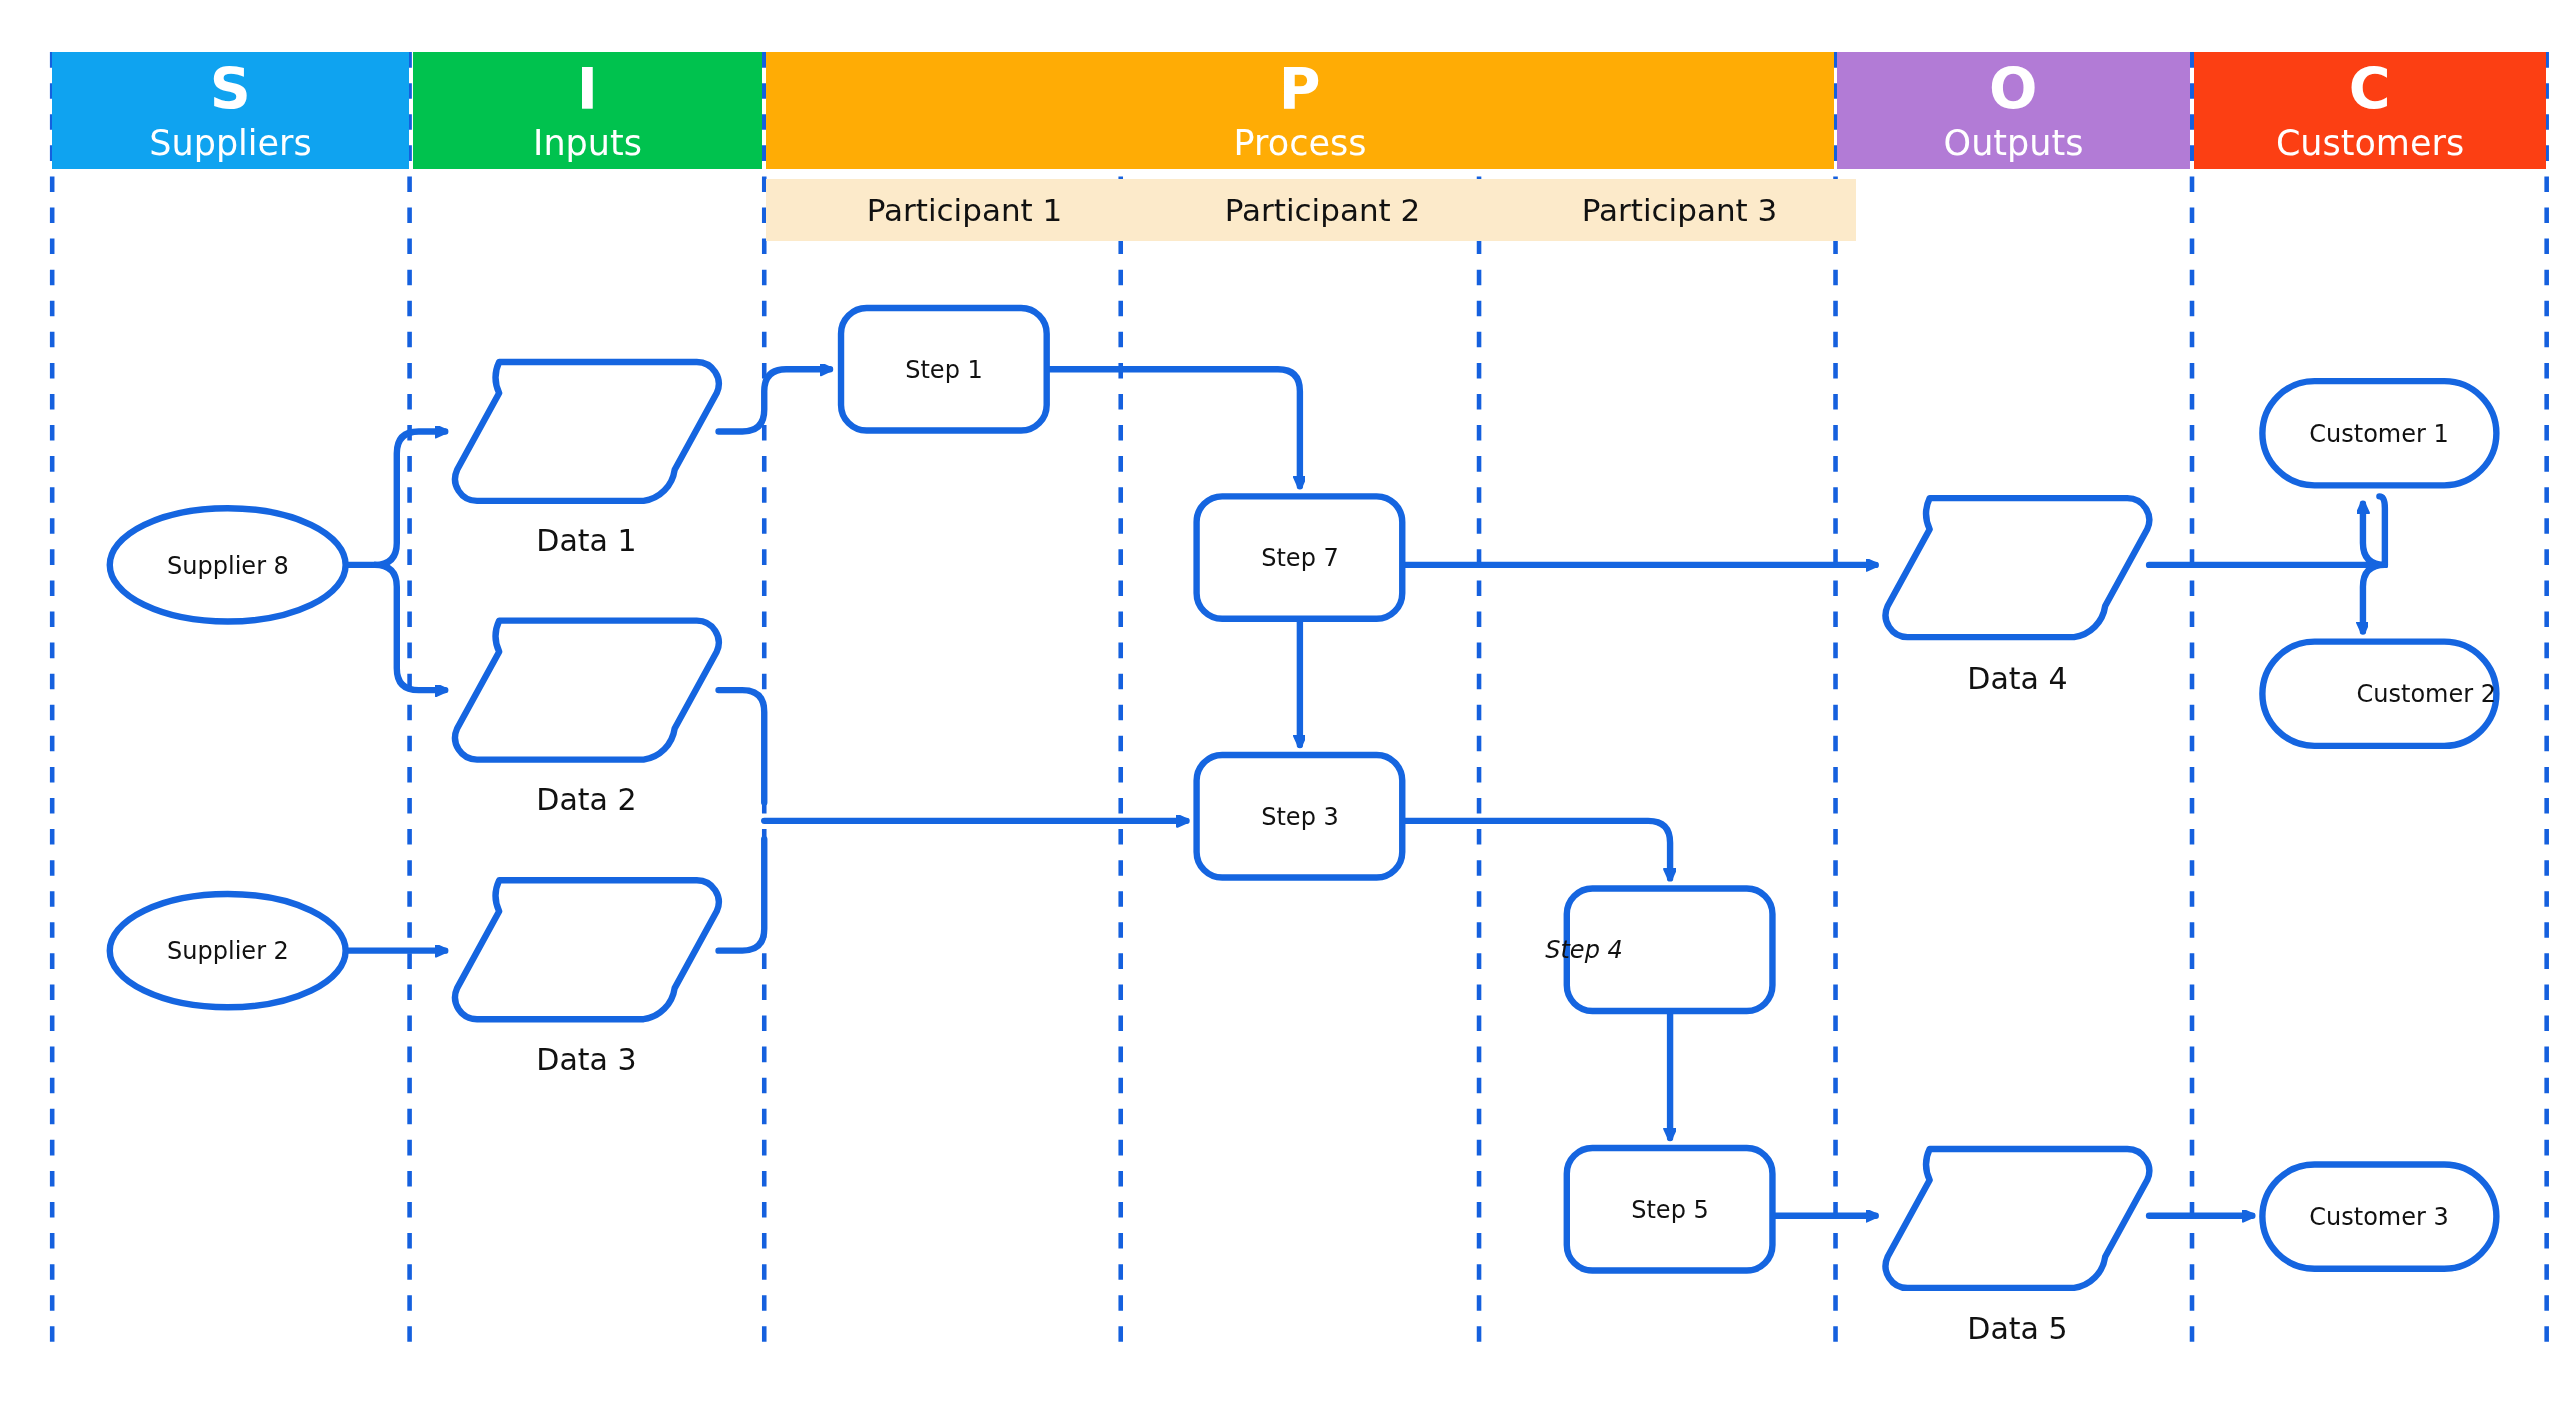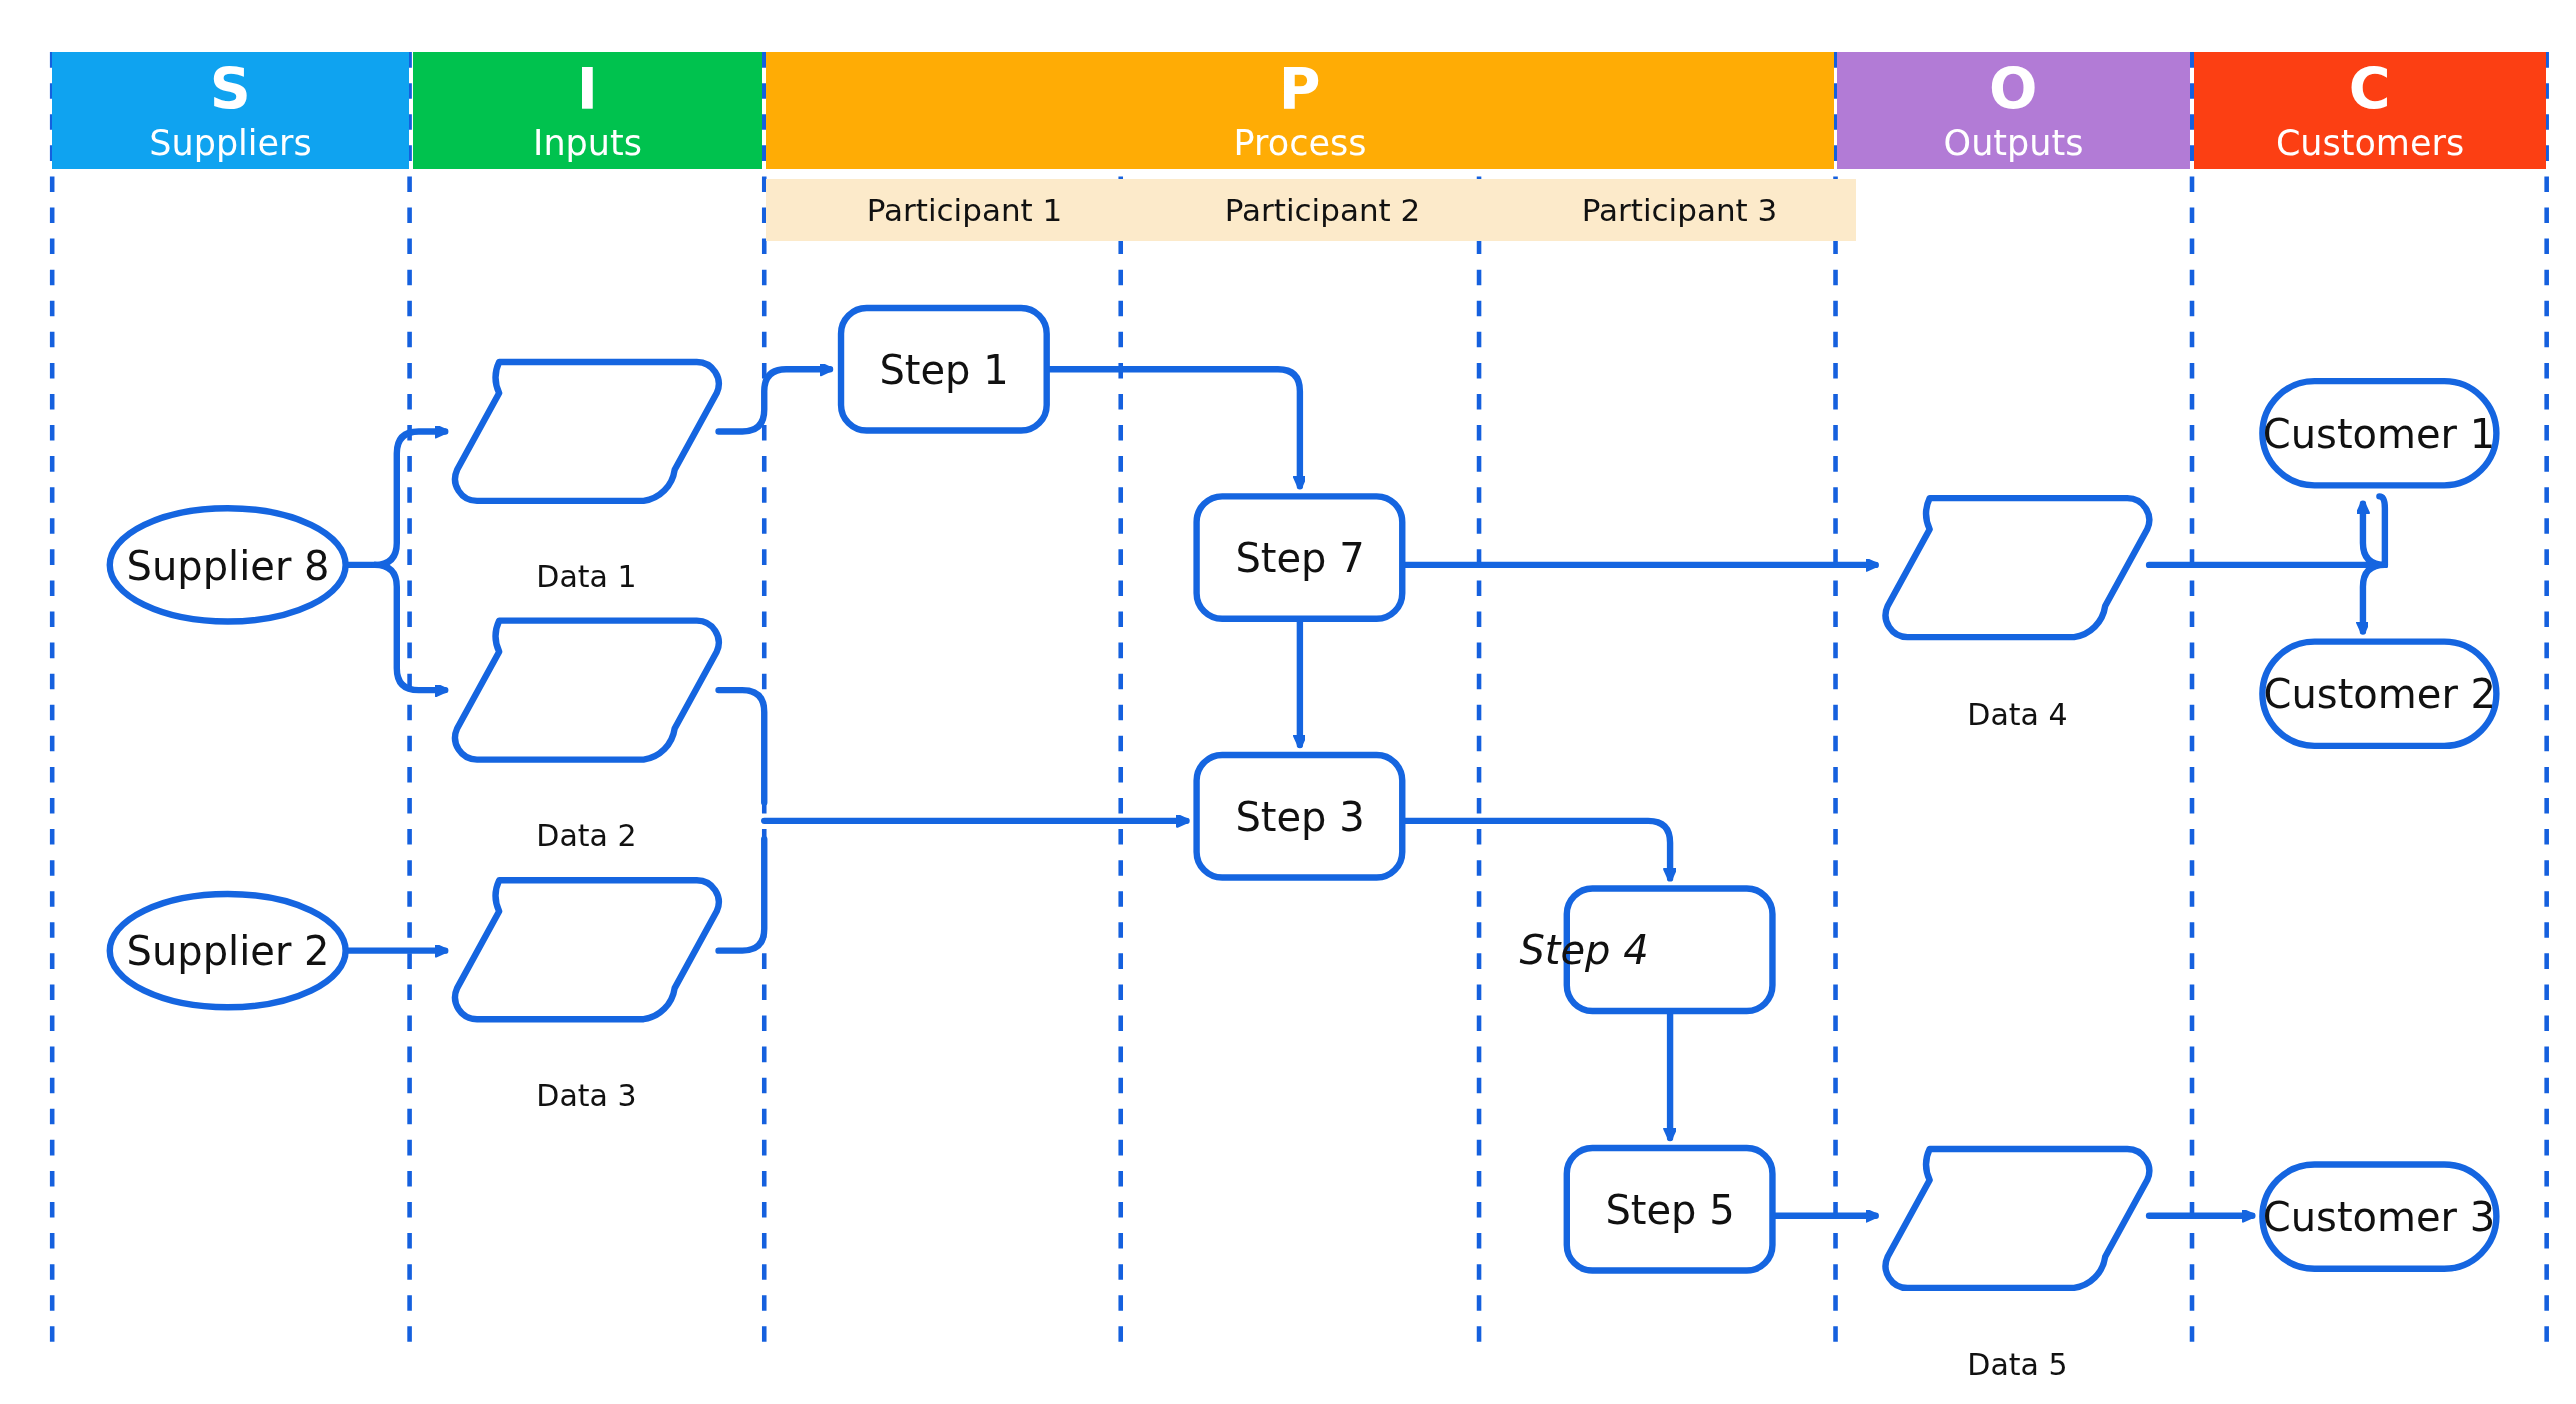--- a/index.html
+++ b/index.html
@@ -19,26 +19,26 @@
   .hdr .letter{font-size:57px;font-weight:bold;letter-spacing:0.5px;}
   .hdr .word{font-size:35px;font-weight:400;margin-top:8px;}
 
   .pband{
     position:absolute;display:flex;align-items:center;justify-content:center;
     background:#FCEACA;color:#111111;font-size:31px;padding-left:22px;
   }
 
   .nodelabel{
     position:absolute;display:flex;align-items:center;justify-content:center;
-    color:#111111;font-size:40px;text-align:center;
+    color:#111111;font-size:24px;text-align:center;
     pointer-events:none;white-space:nowrap;
   }
   .caption{
     position:absolute;display:flex;align-items:center;justify-content:center;
-    color:#111111;font-size:30px;text-align:center;white-space:nowrap;margin-top:36px;
+    color:#111111;font-size:30px;text-align:center;white-space:nowrap;
   }
 </style>
 </head>
 <body>
 
 <div id="stage">
 
   <svg id="canvas" viewBox="0 0 2818 1536">
     <defs>
       <marker id="arw" markerWidth="14" markerHeight="14" refX="11" refY="6" orient="auto" markerUnits="userSpaceOnUse">

